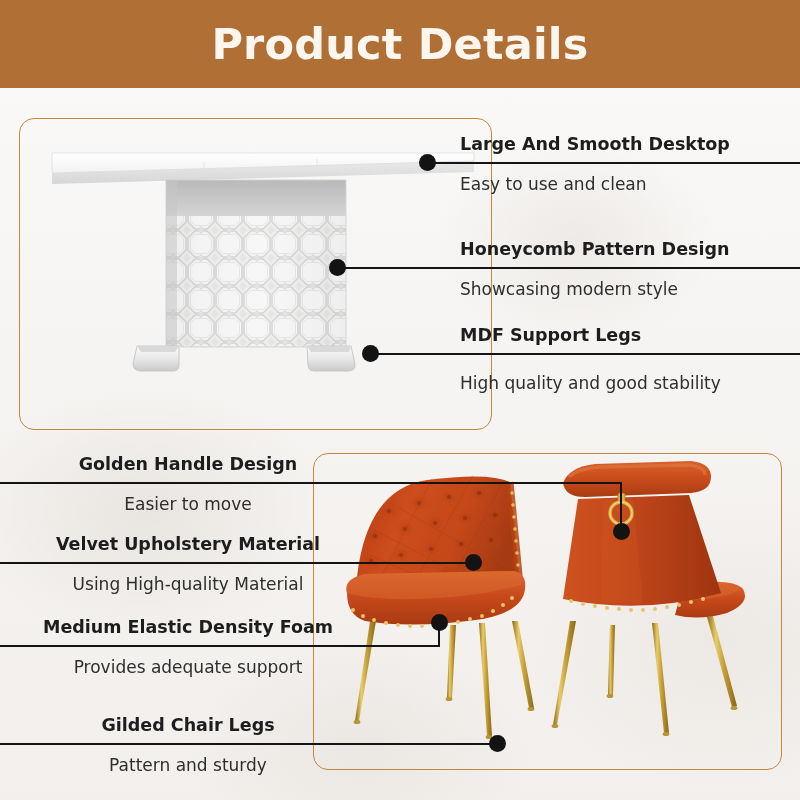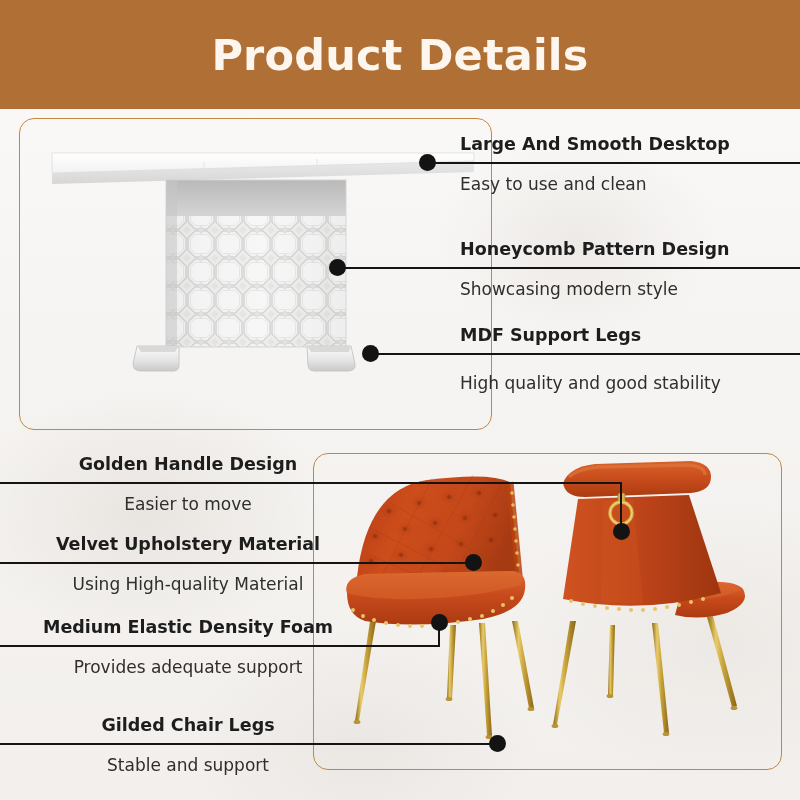--- a/index.html
+++ b/index.html
@@ -16,21 +16,21 @@
     background:
       radial-gradient(ellipse 260px 180px at 18% 64%, rgba(205,198,190,.30), rgba(205,198,190,0) 70%),
       radial-gradient(ellipse 200px 150px at 72% 30%, rgba(198,190,182,.22), rgba(198,190,182,0) 70%),
       radial-gradient(ellipse 300px 200px at 90% 80%, rgba(208,200,192,.20), rgba(208,200,192,0) 72%),
       radial-gradient(ellipse 240px 160px at 45% 93%, rgba(200,192,185,.18), rgba(200,192,185,0) 72%),
       linear-gradient(180deg,#fbfaf9 0%,#f6f4f2 45%,#f2efec 100%);
     filter:blur(.3px);
   }
 
   
-  .header{position:absolute;left:0;top:0;width:800px;height:109px;z-index:6;
+  .header{position:absolute;left:0;top:0;width:800px;height:88px;z-index:6;
     background:#b06f34;display:flex;align-items:center;justify-content:center;}
   .header-title{color:#fdf6ee;font-size:43px;font-weight:bold;letter-spacing:.2px;
     font-family:"DejaVu Sans","Liberation Sans",sans-serif;}
 
   
   .panel{position:absolute;border:1.6px solid #c08a3e;border-radius:15px;z-index:2;background:transparent;}
   #panel-table{left:19px;top:118px;width:471px;height:310px;}
   #panel-chairs{left:313px;top:453px;width:467px;height:315px;}
 
   
@@ -379,16 +379,16 @@
   <div class="label left" style="left:18px;top:651px;width:340px;">
     <div class="sub">Provides adequate support</div>
   </div>
 
   <div class="cline ch" style="left:0px;top:743px;width:497px;"></div>
   <div class="cdot" style="left:489px;top:735px;"></div>
   <div class="label left" style="left:18px;top:715px;width:340px;">
     <div class="ttl">Gilded Chair Legs</div>
   </div>
   <div class="label left" style="left:18px;top:749px;width:340px;">
-    <div class="sub">Stable and support</div>
+    <div class="sub">Pattern and sturdy</div>
   </div>
 
 </div>
 
 </body></html>

